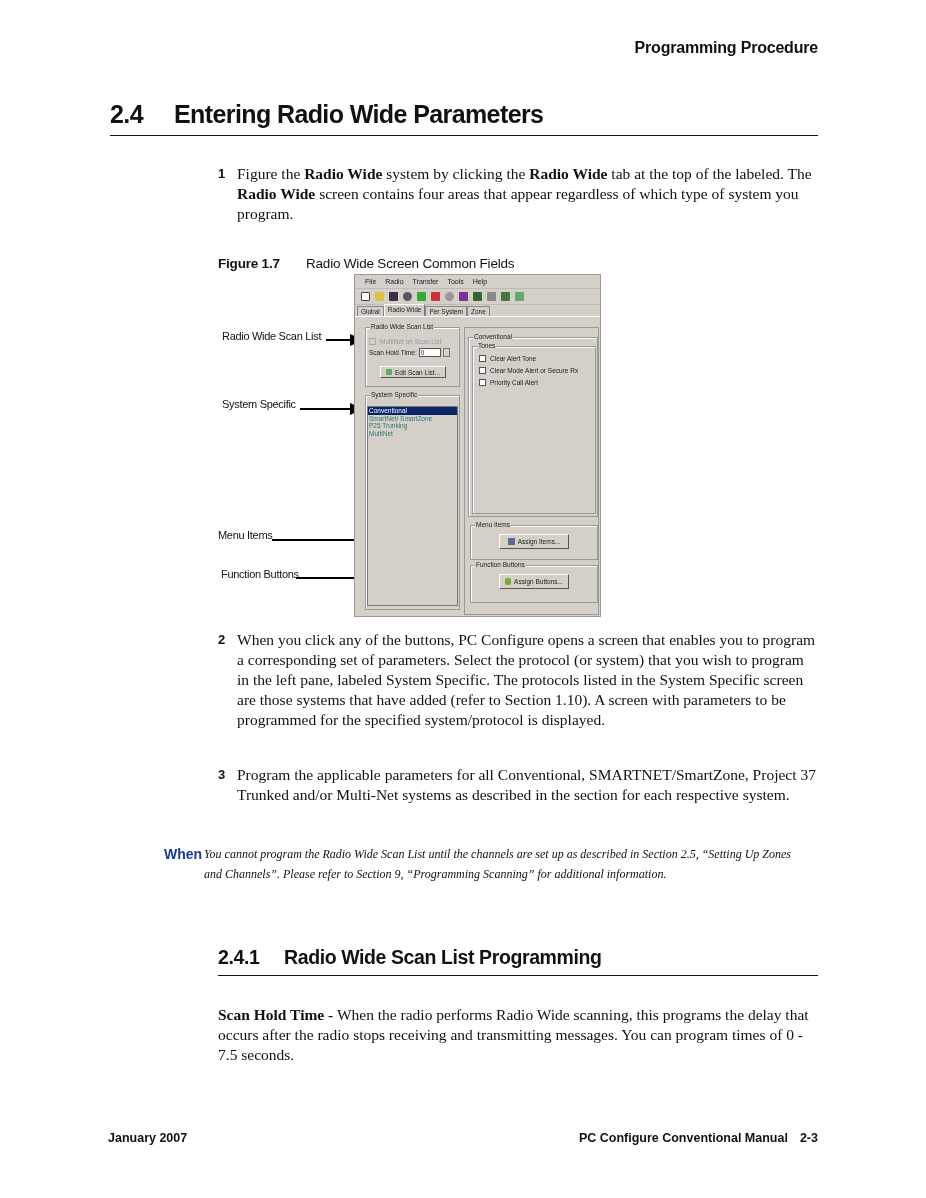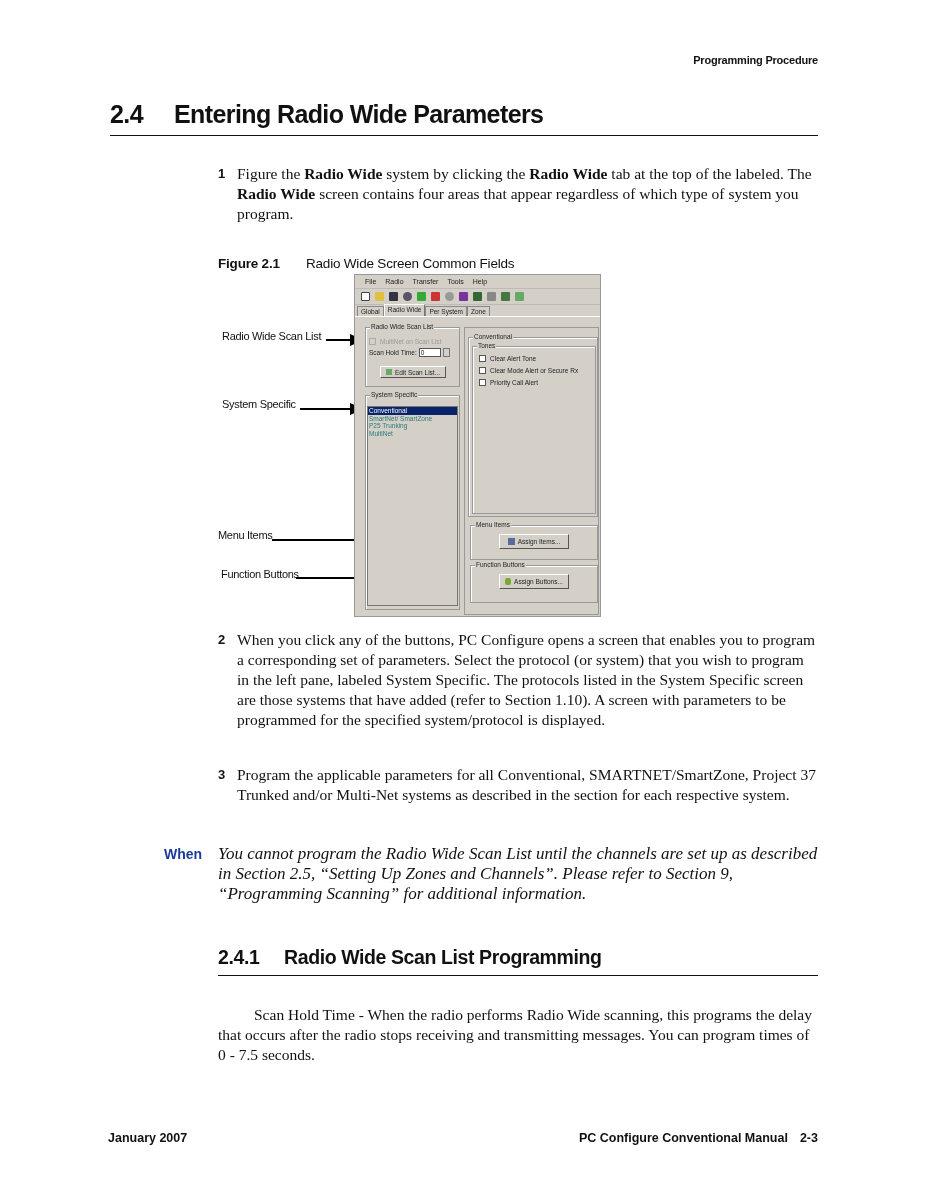--- a/index.html
+++ b/index.html
@@ -1,19 +1,19 @@
 <!DOCTYPE html>
 <html><head>
 <meta charset="utf-8">
 <style>
   * { box-sizing: border-box; margin: 0; padding: 0; }
   html, body { width: 926px; height: 1198px; background: #ffffff; }
   body { position: relative; font-family: "Liberation Serif", serif; color: #111; overflow: hidden; }
 
-  .running-head { position: absolute; top: 54px; right: 108px; font-family: "Liberation Sans", sans-serif; font-weight: bold; font-size: 11px; letter-spacing: -0.2px; }
+  .running-head { position: absolute; top: 39px; right: 108px; font-family: "Liberation Sans", sans-serif; font-weight: bold; font-size: 16px; letter-spacing: -0.2px; }
   .section-heading { position: absolute; top: 100px; left: 110px; width: 708px; border-bottom: 1.5px solid #111; padding-bottom: 6px; font-family: "Liberation Sans", sans-serif; font-weight: bold; font-size: 25px; letter-spacing: -0.6px; }
   .section-heading .num { display: inline-block; width: 64px; }
 
   .step { position: absolute; left: 218px; width: 600px; font-size: 15.5px; line-height: 20px; }
   .step .step-num { position: absolute; left: 0; top: 0; font-family: "Liberation Sans", sans-serif; font-size: 13px; font-weight: bold; }
   .step .step-text { margin-left: 19px; }
   .step b { font-weight: bold; }
 
   .figure-caption { position: absolute; top: 256px; left: 218px; font-family: "Liberation Sans", sans-serif; font-size: 13.5px; letter-spacing: -0.2px; }
   .figure-caption .fig-label { font-weight: bold; display: inline-block; width: 88px; }
@@ -34,48 +34,48 @@
   .chk { width: 7px; height: 7px; background: #fff; border: 1px solid #555; }
   .btn { position: absolute; background: #d4d0c8; border: 1px solid; border-color: #fff #555 #555 #fff; font-size: 6.5px; display: flex; align-items: center; justify-content: center; gap: 3px; }
   .listbox { position: absolute; background: #d4d0c8; border: 1px solid #777; }
   .list-item { font-size: 6.5px; line-height: 7.5px; padding-left: 1px; color: #2a7a7a; }
   .list-item.selected { background: #0a246a; color: #fff; }
 
   .arrow { position: absolute; height: 2px; background: #000; }
   .arrow::after { content: ""; position: absolute; right: -2px; top: -5px; border-left: 14px solid #000; border-top: 6px solid transparent; border-bottom: 6px solid transparent; }
 
   .note-label { position: absolute; top: 846px; left: 164px; font-family: "Liberation Sans", sans-serif; font-weight: bold; font-size: 14px; color: #1a3a9a; }
-  .note-text { position: absolute; top: 844px; left: 218px; width: 600px; font-style: italic; font-size: 17px; line-height: 20px; }
+  .note-text { position: absolute; top: 844px; left: 204px; width: 600px; font-style: italic; font-size: 12px; line-height: 20px; }
 
   .subsection { position: absolute; top: 946px; left: 218px; width: 600px; border-bottom: 1px solid #111; padding-bottom: 6px; font-family: "Liberation Sans", sans-serif; font-weight: bold; font-size: 19.5px; letter-spacing: -0.4px; }
   .subsection .num { display: inline-block; width: 66px; }
 
   .body-para { position: absolute; top: 1005px; left: 218px; width: 600px; font-size: 15.5px; line-height: 20px; }
-  .body-para b { font-weight: normal; margin-left: 36px; }
+  .body-para b { font-weight: bold; }
 
   .footer-left { position: absolute; top: 1131px; left: 108px; font-family: "Liberation Sans", sans-serif; font-weight: bold; font-size: 12.5px; }
   .footer-right { position: absolute; top: 1131px; right: 108px; font-family: "Liberation Sans", sans-serif; font-weight: bold; font-size: 12.5px; }
   .footer-right .page { margin-left: 12px; }
 </style>
 </head>
 <body>
 
 <div class="running-head">Programming Procedure</div>
 
 <div class="section-heading">
   <span class="num">2.4</span><span>Entering Radio Wide Parameters</span>
 </div>
 
 <div class="step" style="top:164px;">
   <span class="step-num">1</span>
   <div class="step-text"><span>Figure the </span><b>Radio Wide</b><span> system by clicking the </span><b>Radio Wide</b><span> tab at the top of the labeled. The </span><b>Radio Wide</b><span> screen contains four areas that appear regardless of which type of system you program.</span></div>
 </div>
 
 <div class="figure-caption">
-  <span class="fig-label">Figure 2.1</span><span>Radio Wide Screen Common Fields</span>
+  <span class="fig-label">Figure 1.7</span><span>Radio Wide Screen Common Fields</span>
 </div>
 
 <div class="callout" style="top:330px;left:222px;">Radio Wide Scan List</div>
 <div class="arrow" style="top:339px;left:326px;width:36px;"></div>
 <div class="callout" style="top:398px;left:222px;">System Specific</div>
 <div class="arrow" style="top:408px;left:300px;width:62px;"></div>
 <div class="callout" style="top:529px;left:218px;">Menu Items</div>
 <div class="arrow" style="top:539px;left:272px;width:198px;"></div>
 <div class="callout" style="top:568px;left:221px;">Function Buttons</div>
 <div class="arrow" style="top:577px;left:296px;width:174px;"></div>

